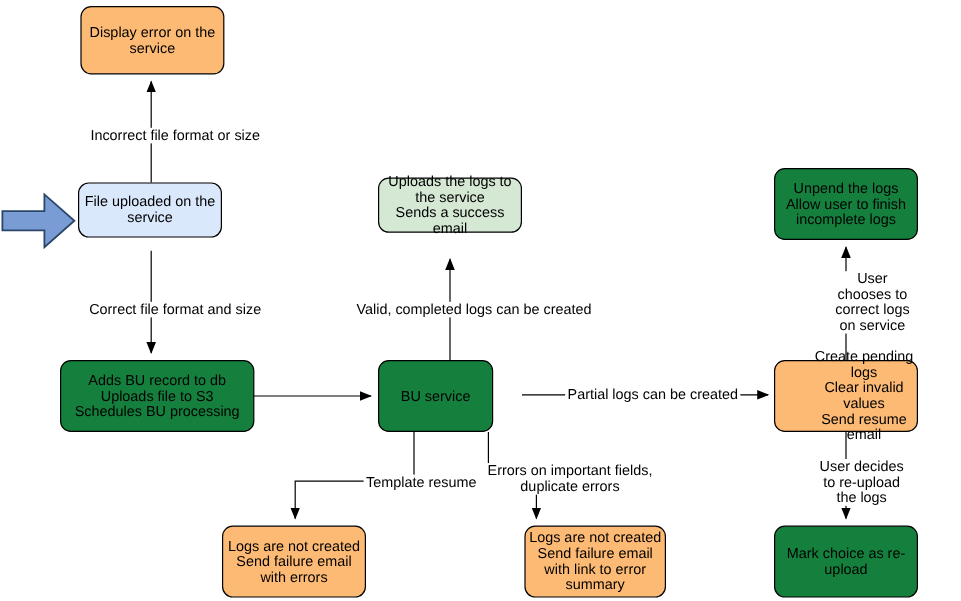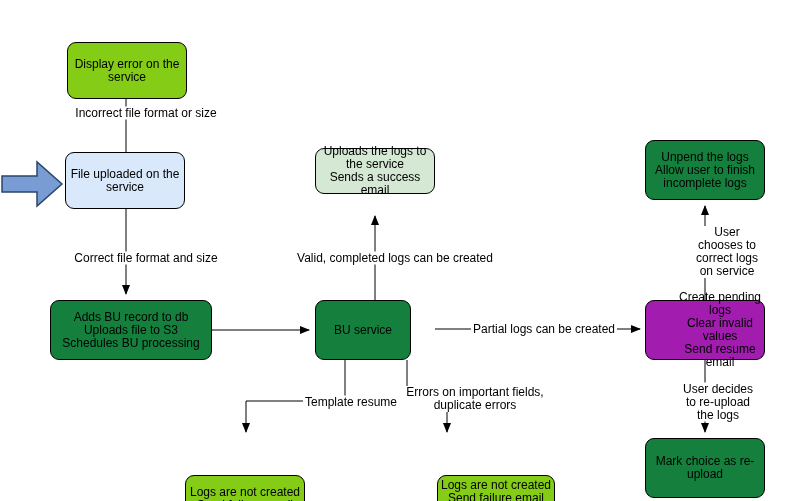--- a/index.html
+++ b/index.html
@@ -7,24 +7,24 @@
     position:relative;width:801px;height:501px;background:#ffffff;
     font-family:"Liberation Sans",sans-serif;font-size:12px;color:#000;
     overflow:hidden;
   }
   svg.edges{position:absolute;left:0;top:0;width:801px;height:501px;}
   .node{
     position:absolute;box-sizing:border-box;border:1px solid #000;border-radius:9px;
     display:flex;align-items:center;justify-content:center;text-align:center;
     line-height:13px;white-space:pre-line;padding:2px;
   }
-  .fill-pink{background:#84cc16;margin-top:37px;}
+  .fill-pink{background:#fdba74;}
   .fill-blue{background:#dae8fc;}
   .fill-green{background:#d5e8d4;}
-  .fill-yellow{background:#a21caf;padding-left:32px;}
+  .fill-yellow{background:#fdba74;padding-left:32px;}
   .fill-white{background:#15803d;}
   .edge-label{
     position:absolute;transform:translate(-50%,-50%);
     background:#ffffff;padding:0 2px;text-align:center;
     white-space:pre-line;line-height:13px;margin-left:20px;
   }
 </style>
 </head>
 <body>
 
@@ -55,21 +55,21 @@
   <div class="edge-label" style="left:375px;top:258px">Valid, completed logs can be created</div>
   <div class="edge-label" style="left:524px;top:329px">Partial logs can be created</div>
   <div class="edge-label" style="left:331px;top:402px">Template resume</div>
   <div class="edge-label" style="left:455px;top:399px">Errors on important fields,
 duplicate errors</div>
   <div class="edge-label" style="left:707px;top:252px">User chooses to correct logs on service</div>
   <div class="edge-label" style="left:698px;top:402px">User decides to re-upload the logs</div>
 
   <div class="node fill-pink" style="left:67px;top:5px;width:120px;height:57px">Display error on the
 service</div>
-  <div class="node fill-blue" style="left:65px;top:152px;width:120px;height:57px">File uploaded on the
+  <div class="node fill-blue" style="left:65px;top:152px;width:120px;height:46px">File uploaded on the
 service</div>
   <div class="node fill-white" style="left:50px;top:300px;width:162px;height:60px">Adds BU record to db
 Uploads file to S3
 Schedules BU processing</div>
   <div class="node fill-green" style="left:315px;top:148px;width:120px;height:46px">Uploads the logs to
 the service
 Sends a success
 email</div>
   <div class="node fill-white" style="left:315px;top:300px;width:96px;height:60px">BU service</div>
   <div class="node fill-yellow" style="left:645px;top:300px;width:120px;height:60px">Create pending logs

